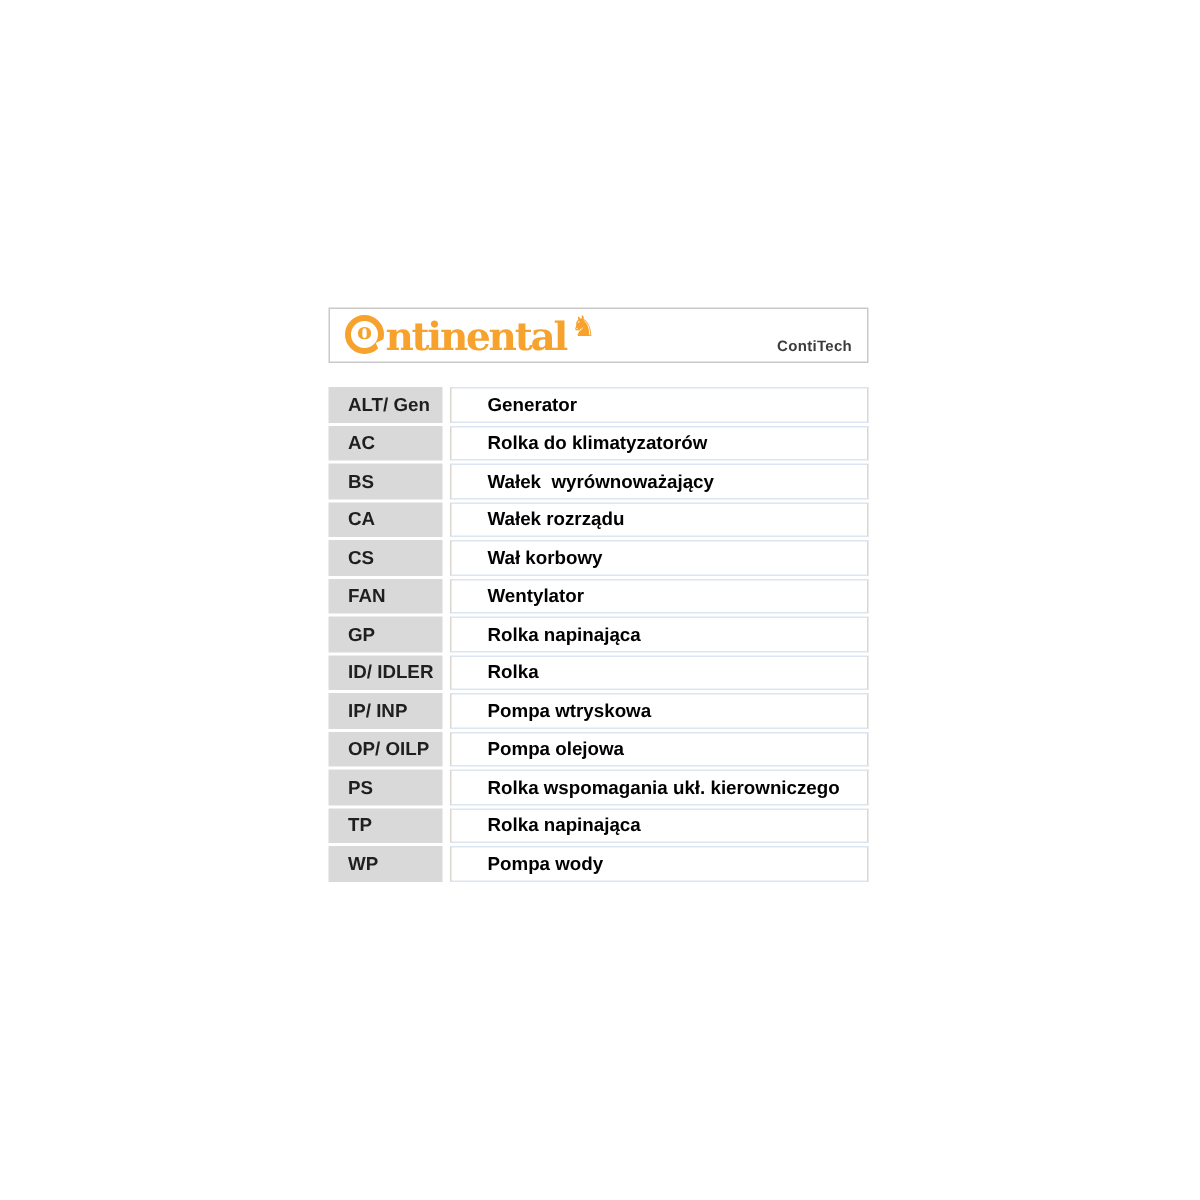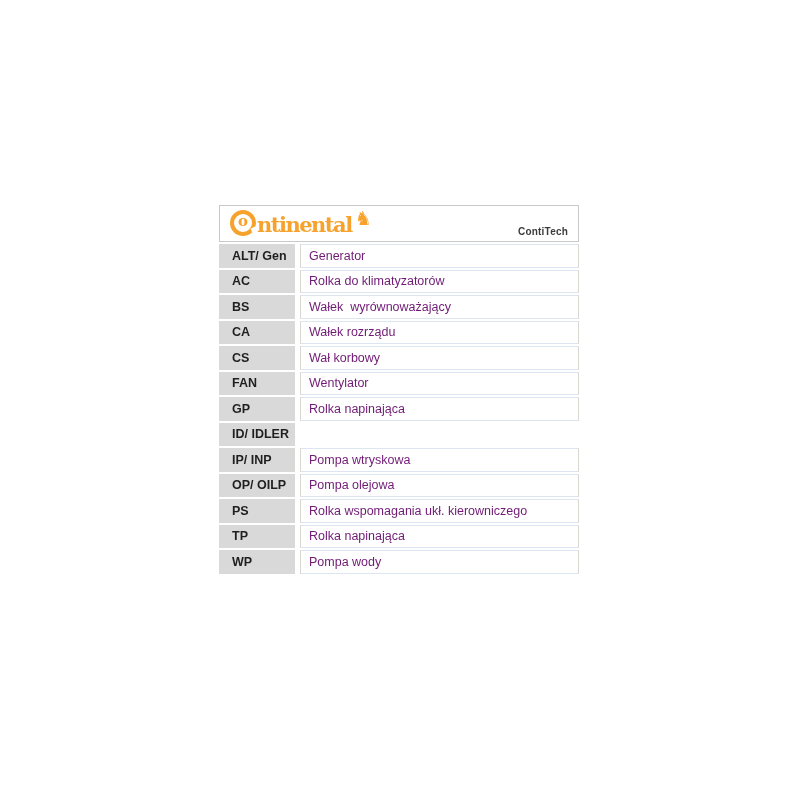--- a/index.html
+++ b/index.html
@@ -57,21 +57,21 @@
     background: #ffffff;
     transform: rotate(-25deg);
   }
   .logo-o {
     font-size: 15px;
     line-height: 1;
     position: relative;
     top: -1px;
   }
   .logo-rest {
-    font-size: 21px;
+    font-size: 26px;
     line-height: 1;
     letter-spacing: -1.5px;
     margin-left: 1px;
     position: relative;
     top: 1px;
   }
   .horse {
     font-family: "DejaVu Sans", sans-serif;
     font-size: 19px;
     line-height: 1;
@@ -81,21 +81,21 @@
   }
   .subsidiary {
     font-size: 10px;
     font-weight: bold;
     color: #3c3c3c;
     letter-spacing: 0.2px;
     margin-top: 16px;
   }
   
   .legend {
-    margin-top: 2px;
+    margin-top: 16px;
     border-radius: 14px;
   }
   .row {
     display: flex;
     height: 23.5px;
     margin-bottom: 2px;
   }
   .code-cell {
     box-sizing: border-box;
     width: 76px;
@@ -113,24 +113,24 @@
     box-sizing: border-box;
     flex: 1;
     margin-left: 5px;
     background: #ffffff;
     border-top: 1px solid #dce6f1;
     border-bottom: 1px solid #dce6f1;
     border-left: 1px solid #d9d7d0;
     border-right: 1px solid #d9d7d0;
     display: flex;
     align-items: center;
-    padding-left: 8px;
-    font-weight: normal;
+    padding-left: 24px;
+    font-weight: bold;
     font-size: 12.5px;
-    color: #701a75;
+    color: #000000;
     white-space: pre;
   }
 </style>
 </head>
 <body>
 
 <div class="sheet">
 
   <div class="brand-bar">
     <div class="logo" title="">
@@ -176,20 +176,21 @@
     <div class="desc-cell">Wentylator</div>
   </div>
 
   <div class="row">
     <div class="code-cell">GP</div>
     <div class="desc-cell">Rolka napinająca</div>
   </div>
 
   <div class="row">
     <div class="code-cell">ID/ IDLER</div>
+    <div class="desc-cell">Rolka</div>
   </div>
 
   <div class="row">
     <div class="code-cell">IP/ INP</div>
     <div class="desc-cell">Pompa wtryskowa</div>
   </div>
 
   <div class="row">
     <div class="code-cell">OP/ OILP</div>
     <div class="desc-cell">Pompa olejowa</div>

